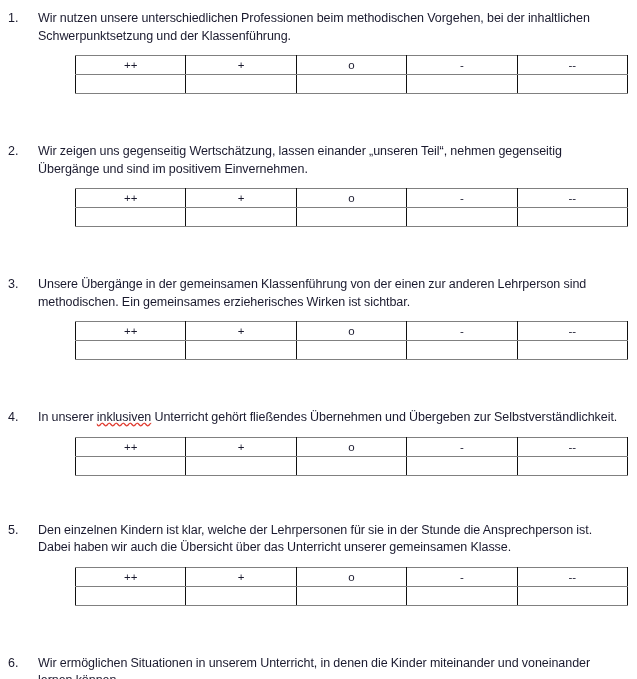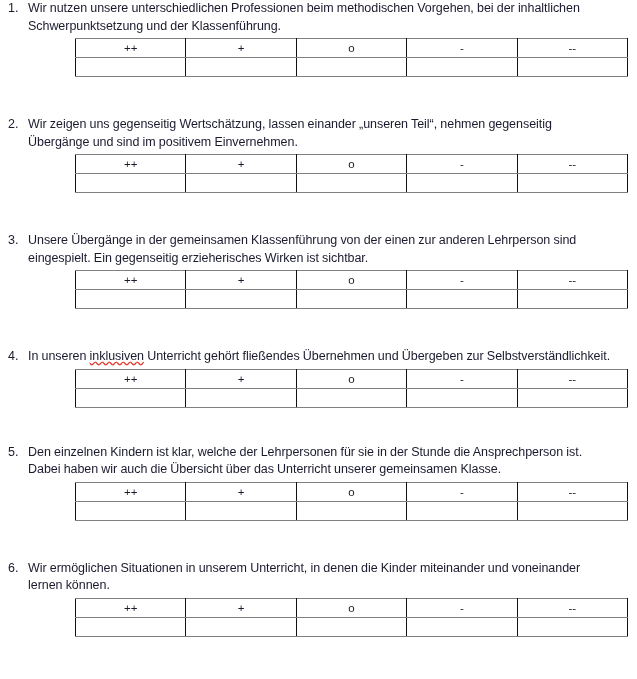--- a/index.html
+++ b/index.html
@@ -35,21 +35,21 @@
     font-size: 12.5px;
     line-height: 17.5px;
     color: #1a1a2e;
     white-space: nowrap;
   }
   .item-text {
     font-size: 12.5px;
     line-height: 17.5px;
     color: #1a1a2e;
     width: 584px;
-    margin: 0;
+    margin: 10px;
     letter-spacing: -0.05px;
     word-spacing: -0.2px;
   }
   .spell-error {
     text-decoration: underline wavy #e03a2f;
     text-decoration-skip-ink: none;
     text-underline-offset: 1px;
   }
 
   
@@ -157,21 +157,21 @@
       </tr>
     </tbody>
       </table>
   </div>
 
   <div class="spacer-lg"></div>
 
   <div class="block">
     <div class="item">
       <span class="item-number">3.</span>
-      <p class="item-text"><span>Unsere Übergänge in der gemeinsamen Klassenführung von der einen zur anderen Lehrperson sind eingespielt. Ein gegenseitig erzieherisches Wirken ist sichtbar.</span><span class="spell-error"></span><span></span></p>
+      <p class="item-text"><span>Unsere Übergänge in der gemeinsamen Klassenführung von der einen zur anderen Lehrperson sind methodischen. Ein gemeinsames erzieherisches Wirken ist sichtbar.</span><span class="spell-error"></span><span></span></p>
     </div>
     <table class="rating-table">
       <colgroup>
           <col>
           <col>
           <col>
           <col>
           <col>
         </colgroup>
       <tbody>
@@ -191,21 +191,21 @@
       </tr>
     </tbody>
       </table>
   </div>
 
   <div class="spacer-lg"></div>
 
   <div class="block">
     <div class="item">
       <span class="item-number">4.</span>
-      <p class="item-text"><span>In unseren </span><span class="spell-error">inklusiven</span><span> Unterricht gehört fließendes Übernehmen und Übergeben zur Selbstverständlichkeit.</span></p>
+      <p class="item-text"><span>In unserer </span><span class="spell-error">inklusiven</span><span> Unterricht gehört fließendes Übernehmen und Übergeben zur Selbstverständlichkeit.</span></p>
     </div>
     <table class="rating-table">
       <colgroup>
           <col>
           <col>
           <col>
           <col>
           <col>
         </colgroup>
       <tbody>

